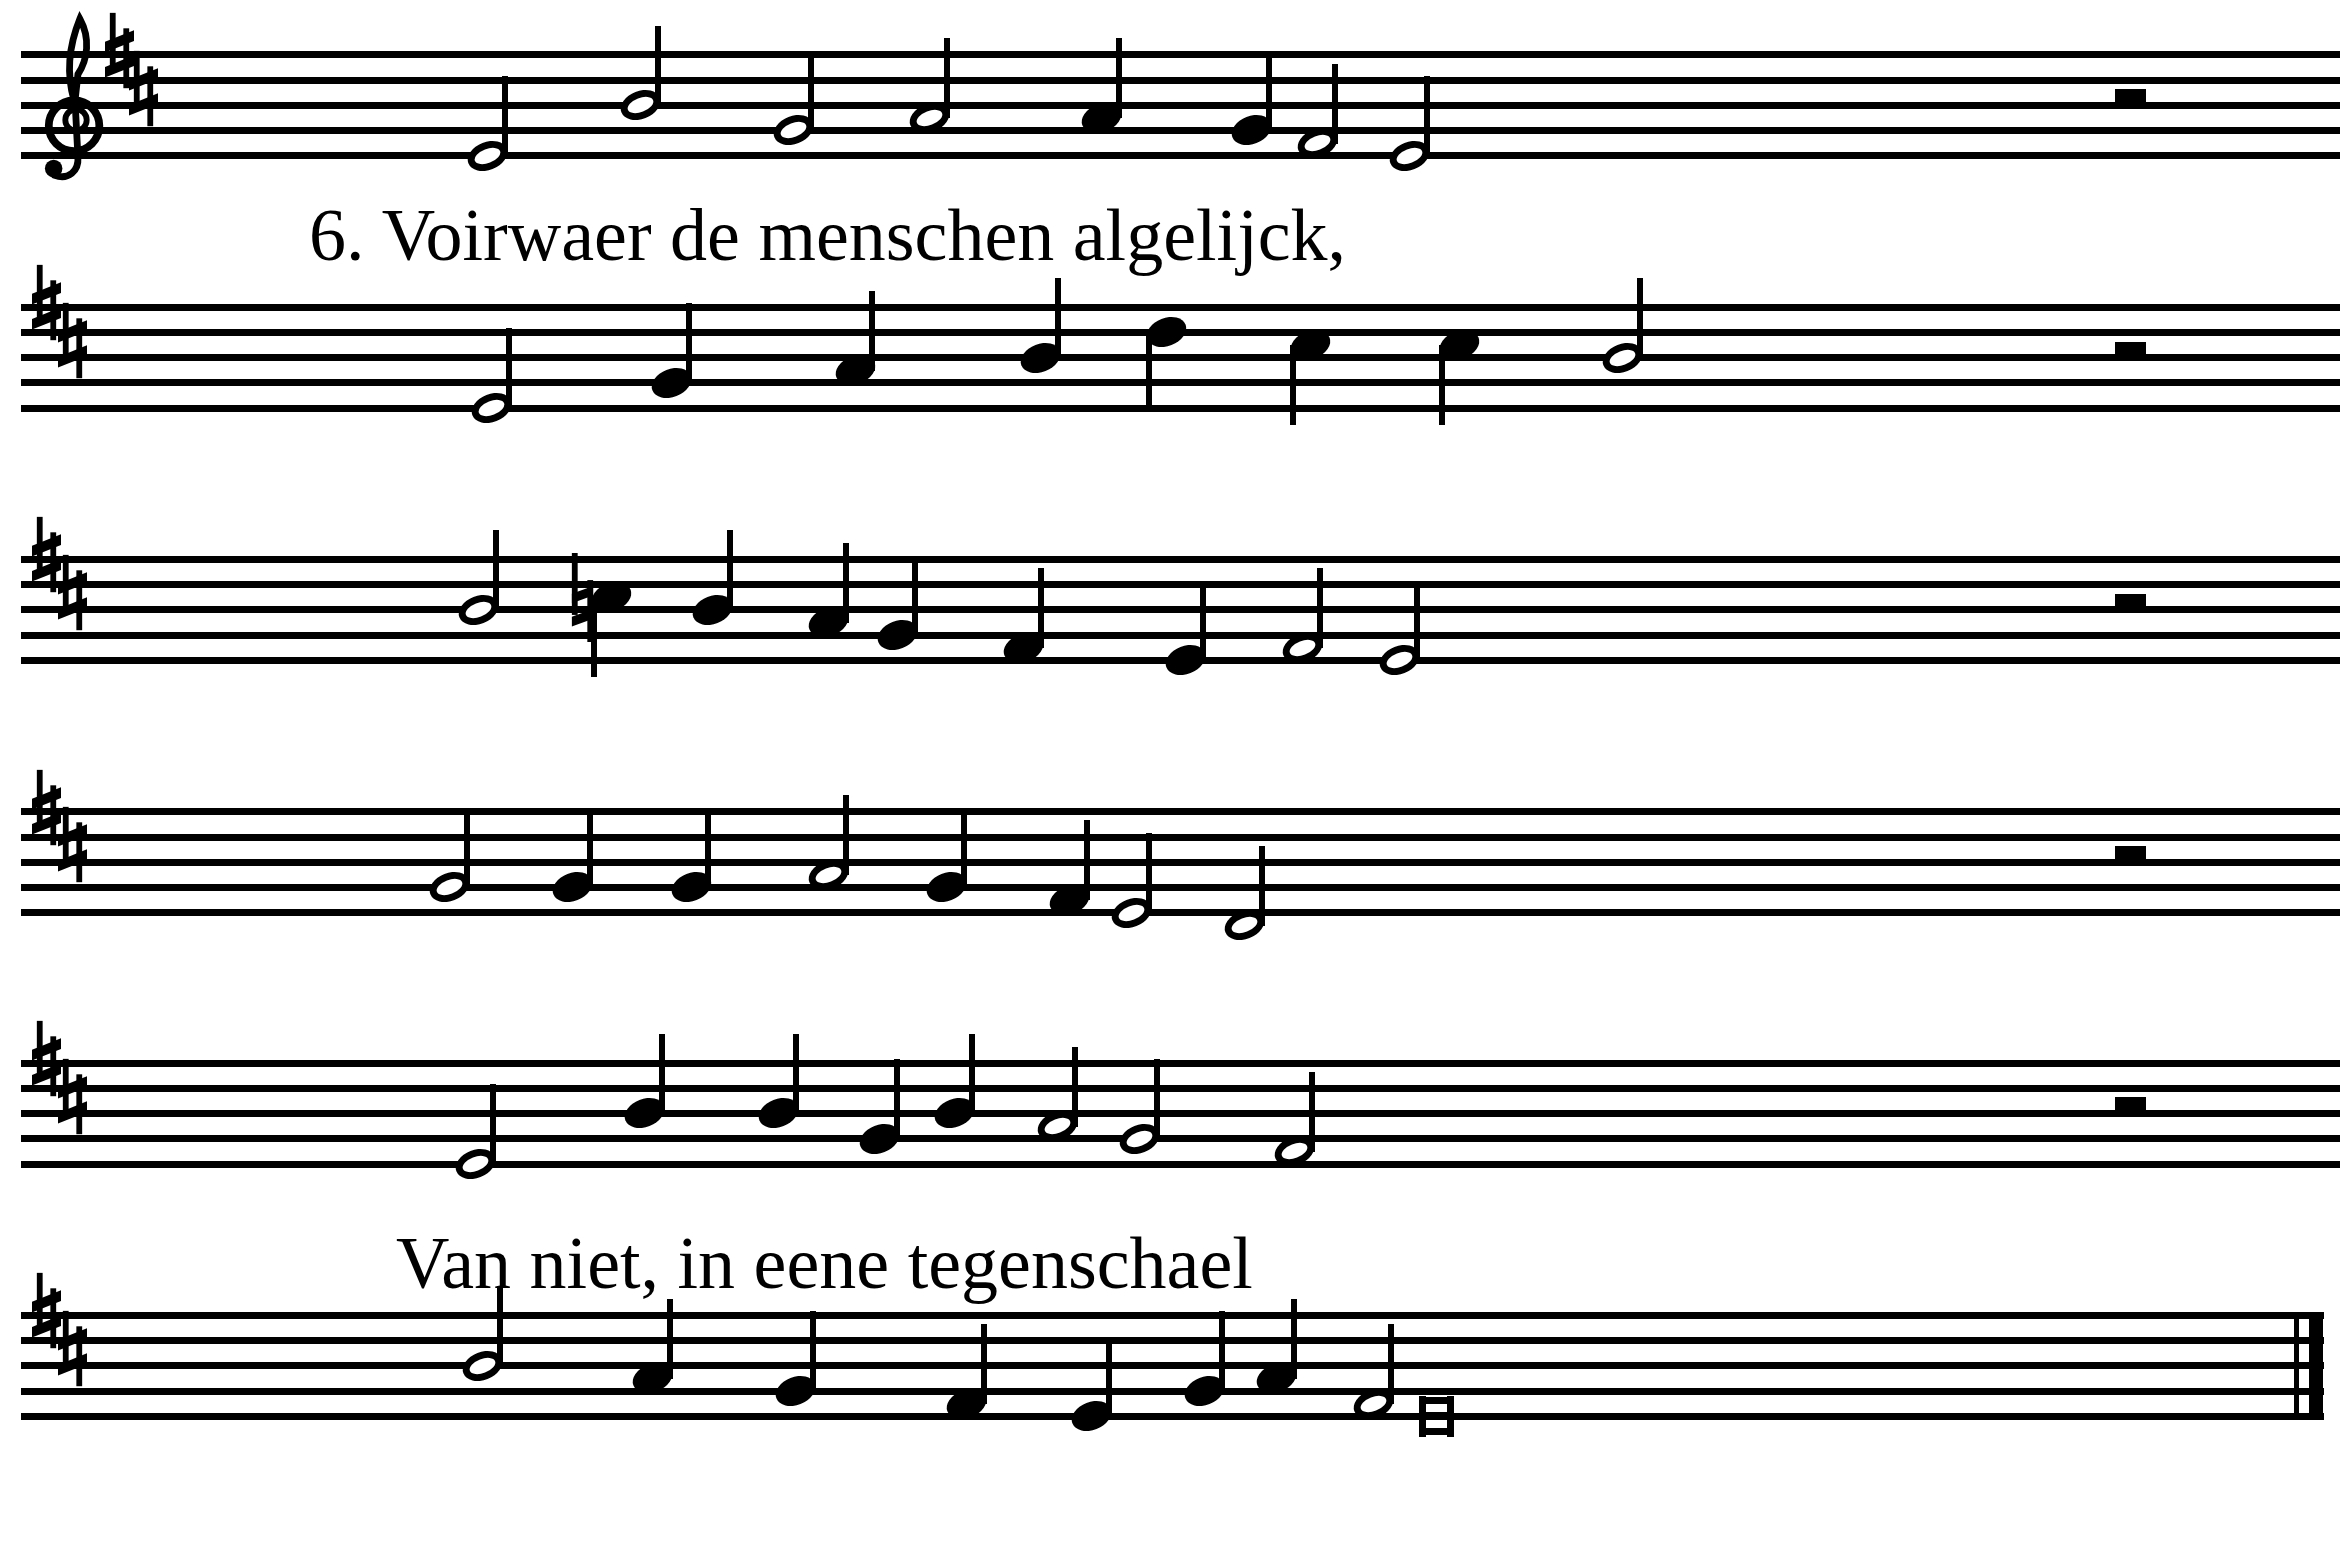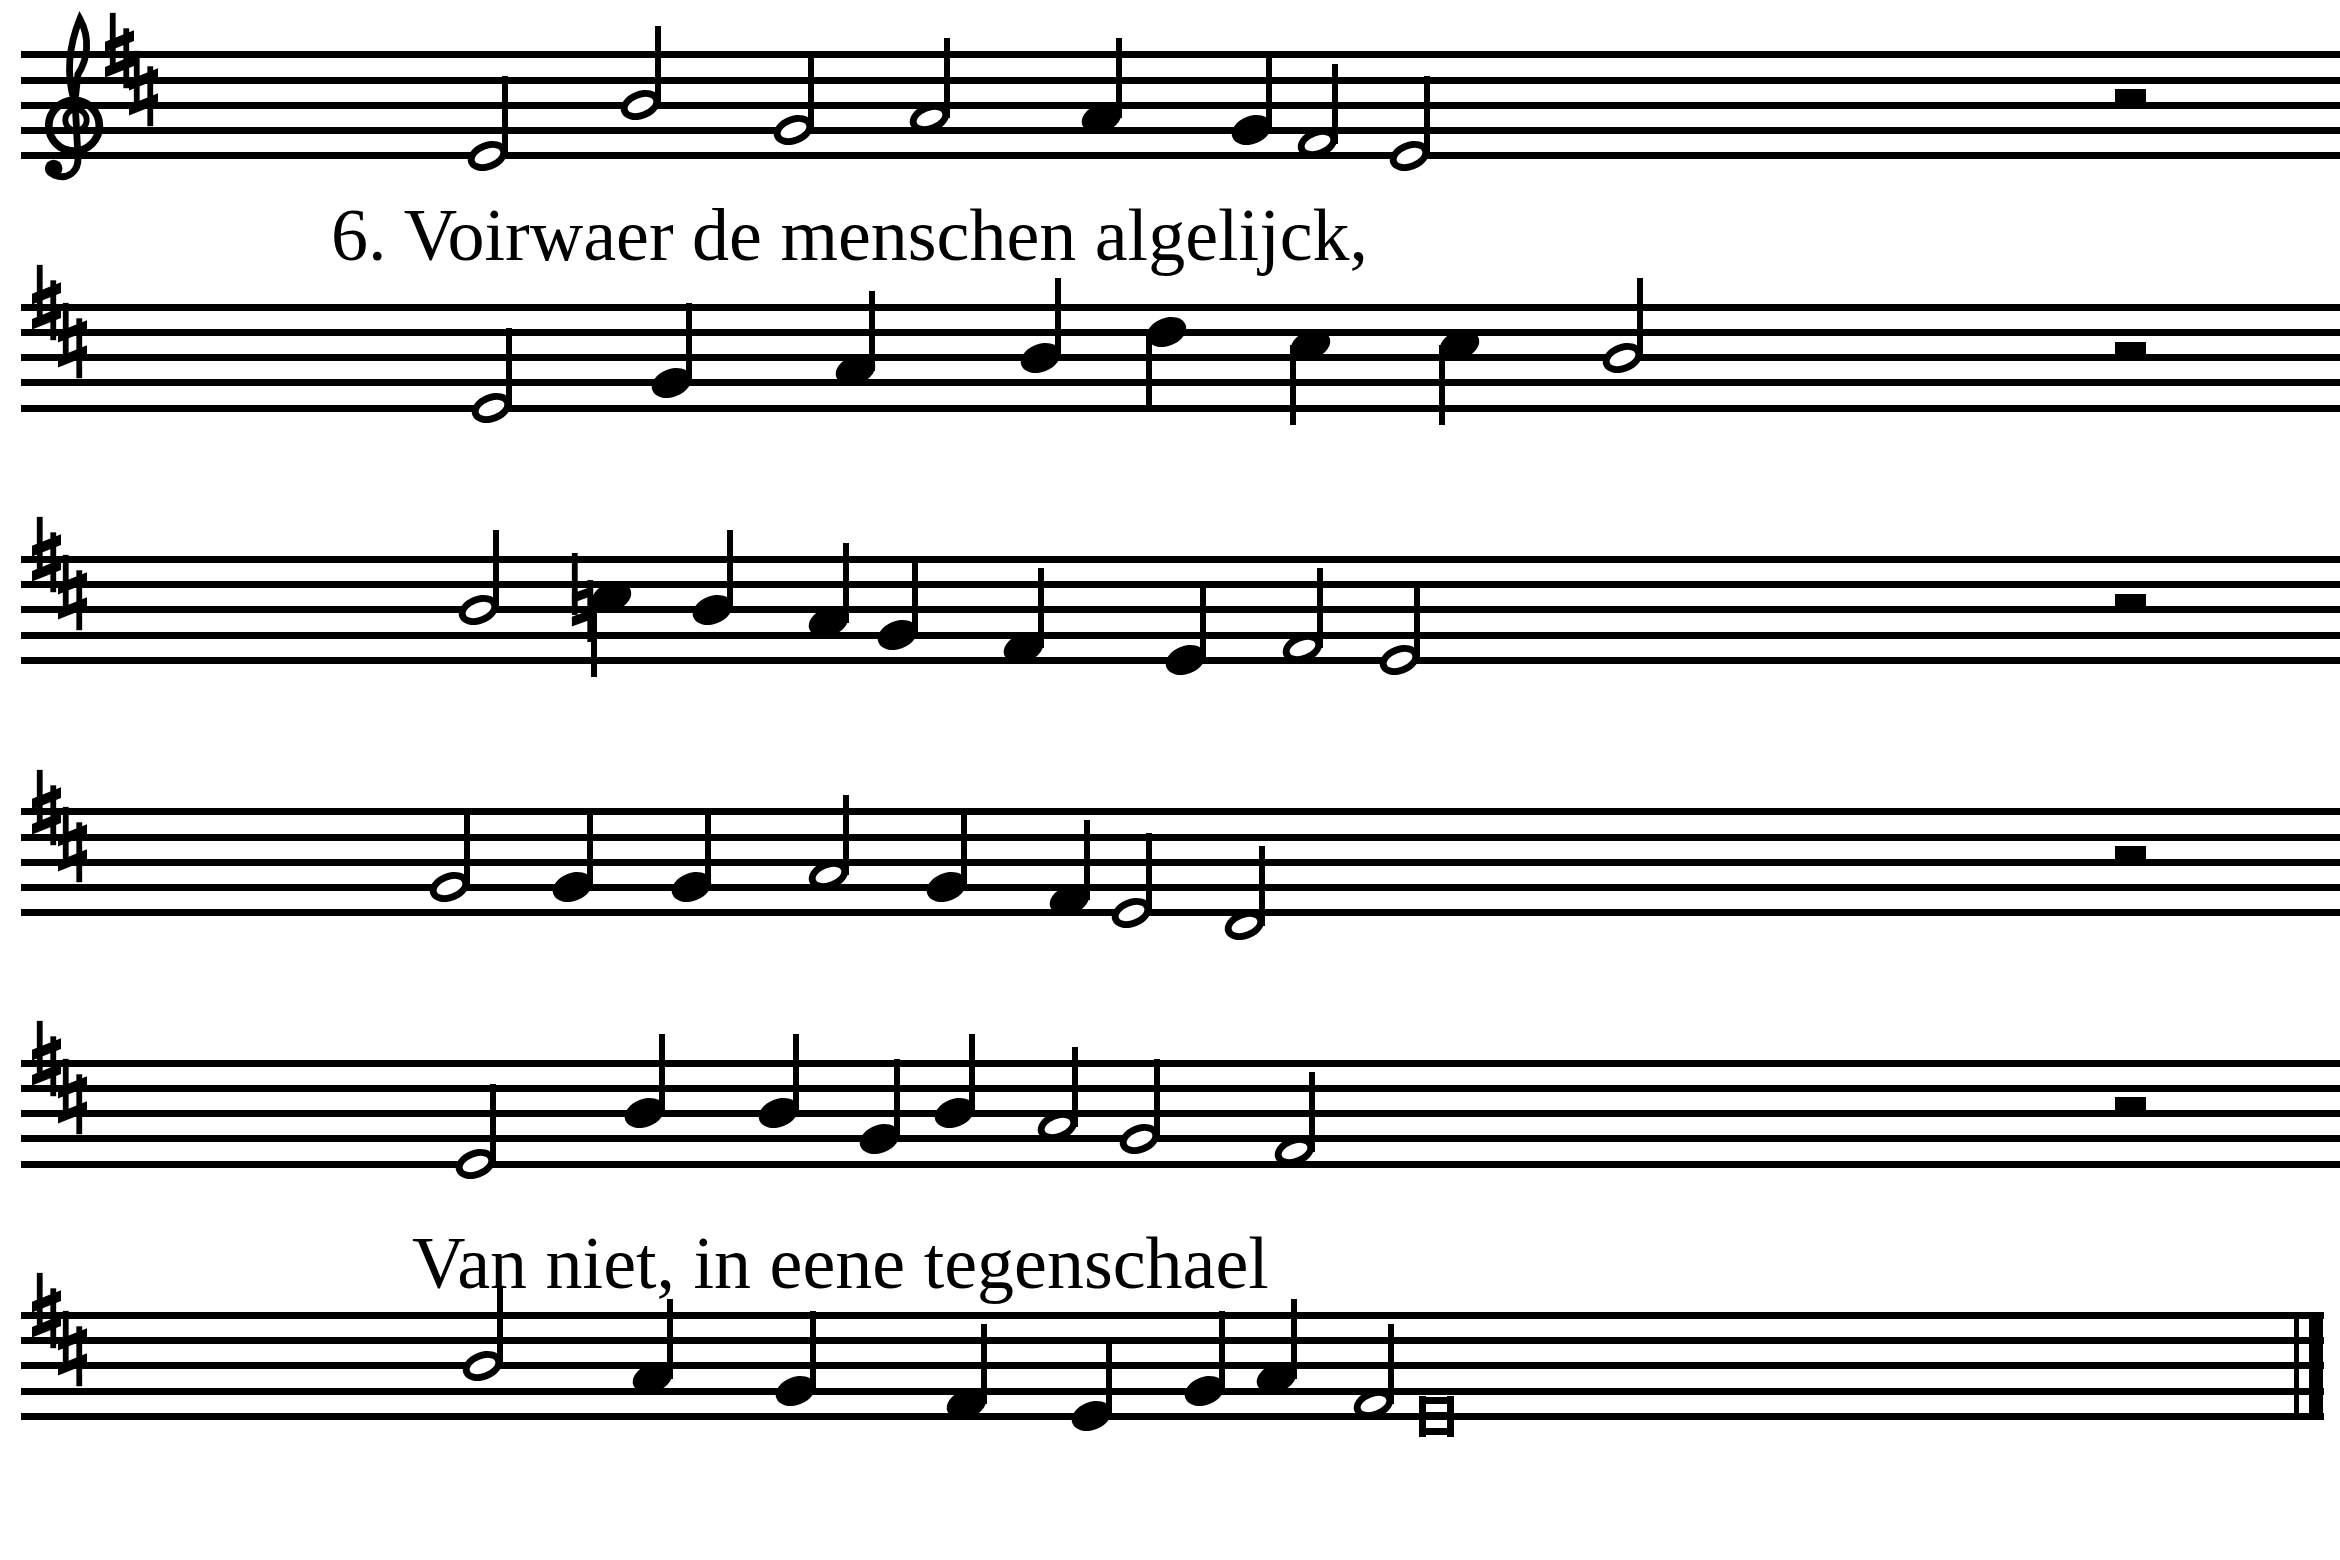--- a/index.html
+++ b/index.html
@@ -55,21 +55,21 @@
     <div class="stem" style="left: 944px; top: 38px; height: 80px;"></div>
     <div class="head filled" style="left: 1081px; top: 104px;"></div>
     <div class="stem" style="left: 1116px; top: 38px; height: 80px;"></div>
     <div class="head filled" style="left: 1231px; top: 116px;"></div>
     <div class="stem" style="left: 1266px; top: 51px; height: 80px;"></div>
     <div class="head open" style="left: 1297px; top: 129px;"></div>
     <div class="stem" style="left: 1332px; top: 64px; height: 80px;"></div>
     <div class="head open" style="left: 1389px; top: 142px;"></div>
     <div class="stem" style="left: 1424px; top: 76px; height: 80px;"></div>
     <div class="rest" style="left: 2115px; top: 89px;"></div>
-    <div class="lyric" style="left: 309px; top: 198px; margin-left: 22px;">6. Voirwaer de menschen algelijck,</div>
+    <div class="lyric" style="left: 309px; top: 198px;">6. Voirwaer de menschen algelijck,</div>
     <div class="ln" style="left: 21.3px; top: 304px; width: 2319px;"></div>
     <div class="ln" style="left: 21.3px; top: 329px; width: 2319px;"></div>
     <div class="ln" style="left: 21.3px; top: 354px; width: 2319px;"></div>
     <div class="ln" style="left: 21.3px; top: 379px; width: 2319px;"></div>
     <div class="ln" style="left: 21.3px; top: 405px; width: 2319px;"></div>
     <svg width="33" height="85" viewBox="0 0 34 88" style="left: 30px; top: 261px;">
       <rect x="7" y="4" width="6" height="62" fill="#000"></rect>
       <rect x="21" y="20" width="6" height="62" fill="#000"></rect>
       <polygon points="2,34 32,22 32,33 2,45" fill="#000"></polygon>
       <polygon points="2,60 32,48 32,59 2,71" fill="#000"></polygon>
@@ -200,21 +200,21 @@
     <div class="stem" style="left: 894px; top: 1059px; height: 80px;"></div>
     <div class="head filled" style="left: 934px; top: 1099px;"></div>
     <div class="stem" style="left: 969px; top: 1034px; height: 80px;"></div>
     <div class="head open" style="left: 1037px; top: 1112px;"></div>
     <div class="stem" style="left: 1072px; top: 1047px; height: 80px;"></div>
     <div class="head open" style="left: 1119px; top: 1125px;"></div>
     <div class="stem" style="left: 1154px; top: 1059px; height: 80px;"></div>
     <div class="head open" style="left: 1274px; top: 1137px;"></div>
     <div class="stem" style="left: 1309px; top: 1072px; height: 80px;"></div>
     <div class="rest" style="left: 2115px; top: 1097px;"></div>
-    <div class="lyric" style="left: 412px; top: 1226px; text-align: right;">Van niet, in eene tegenschael</div>
+    <div class="lyric" style="left: 396px; top: 1226px; text-align: right;">Van niet, in eene tegenschael</div>
     <div class="ln" style="left: 21.3px; top: 1312px; width: 2303px;"></div>
     <div class="ln" style="left: 21.3px; top: 1337px; width: 2303px;"></div>
     <div class="ln" style="left: 21.3px; top: 1362px; width: 2303px;"></div>
     <div class="ln" style="left: 21.3px; top: 1388px; width: 2303px;"></div>
     <div class="ln" style="left: 21.3px; top: 1413px; width: 2303px;"></div>
     <svg width="33" height="85" viewBox="0 0 34 88" style="left: 30px; top: 1269px;">
       <rect x="7" y="4" width="6" height="62" fill="#000"></rect>
       <rect x="21" y="20" width="6" height="62" fill="#000"></rect>
       <polygon points="2,34 32,22 32,33 2,45" fill="#000"></polygon>
       <polygon points="2,60 32,48 32,59 2,71" fill="#000"></polygon>

